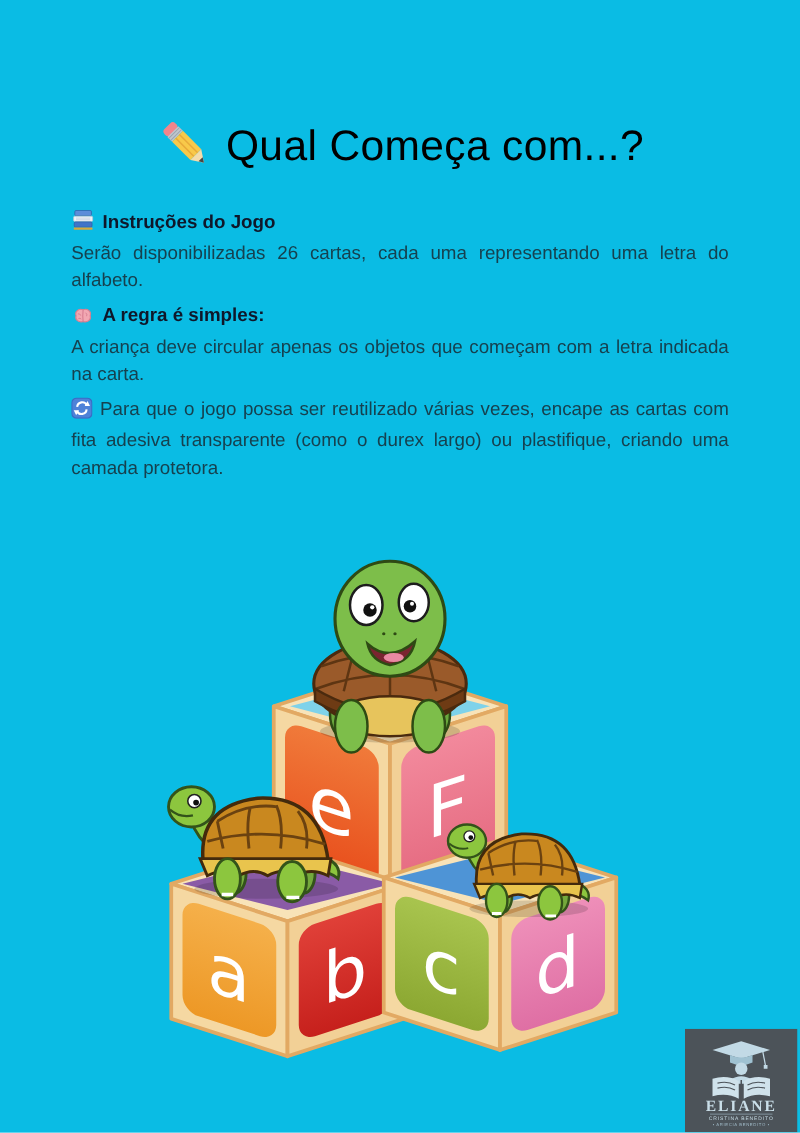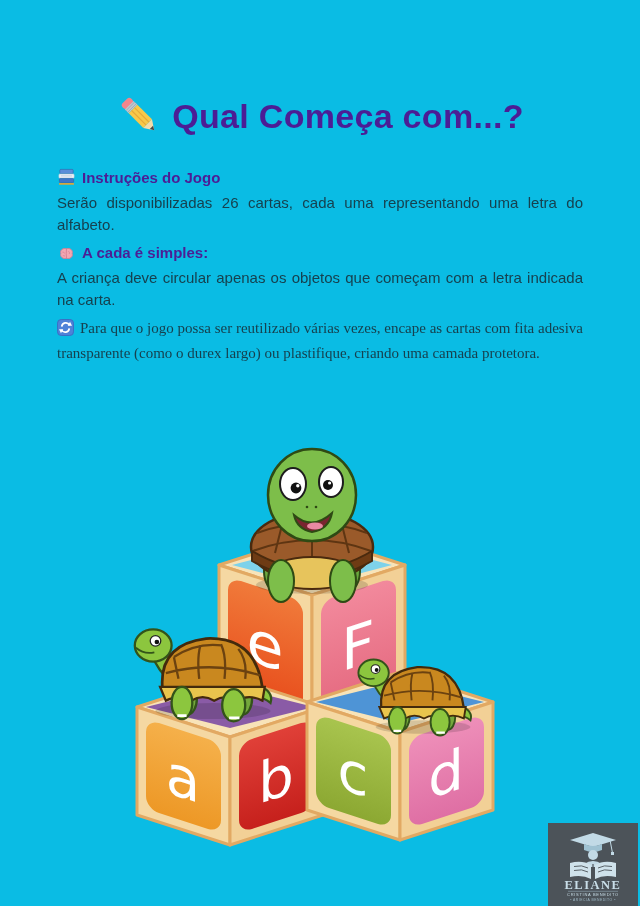--- a/index.html
+++ b/index.html
@@ -3,31 +3,31 @@
 <meta charset="utf-8">
 <style>
   html,body{margin:0;padding:0;}
   .page{
     position:relative;width:640px;height:906px;overflow:hidden;
     background:#0ABCE4;
     font-family:"Liberation Sans","DejaVu Sans",sans-serif;
   }
   .title-row{
     position:absolute;top:92px;left:0;width:640px;text-align:center;
-    font-size:34px;font-weight:bold;color:#4c1d95;letter-spacing:.3px;white-space:nowrap;
+    font-size:34px;font-weight:normal;color:#000000;letter-spacing:.3px;white-space:nowrap;
   }
   .title-row .t-icon{display:inline-block;vertical-align:-10px;margin-right:10px;}
   .content{
     position:absolute;left:57px;top:167px;width:526px;
     color:#16414F;font-size:15px;line-height:22px;text-align:justify;
   }
   .sec{margin:0 0 6px 0;}
-  .hrow{font-weight:bold;color:#4c1d95;}
+  .hrow{font-weight:bold;color:#0f172a;}
   .hrow .ic,.pline .ic{display:inline-block;vertical-align:-3px;margin-right:6px;}
-  .pline{margin:0;font-family:Liberation Serif, serif;}
+  .pline{margin:0;}
   .body-text{color:#16414F;}
   .illu{position:absolute;left:118px;top:437px;}
   .logo{position:absolute;left:548px;top:823px;width:90px;height:83px;}
   svg text{user-select:none;}
   .blk-letter{
     font-family:"DejaVu Sans","Liberation Sans",sans-serif;
     fill:#ffffff;
   }
 </style>
 </head>
@@ -72,21 +72,21 @@
     </div>
 
     <div class="sec">
       <div class="hrow">
         <span class="ic">
           <svg width="19" height="15" viewBox="0 0 20 16">
             <path d="M4,8 C2.6,4.4 6.6,1.6 10,3 C13.4,1.6 17.4,4.4 16,8 C17.4,11.4 13.4,14.4 10,13 C6.6,14.4 2.6,11.4 4,8 Z" fill="#F2A7B2" stroke="#D87F92" stroke-width="1"></path>
             <path d="M10,3 Q9.4,8 10,13" stroke="#D87F92" stroke-width="1" fill="none"></path>
             <path d="M5.5,6.5 Q7.5,6 8,8 M12,5.5 Q13.8,6.5 13,8.5 M6,10.5 Q7.5,9.8 8.4,11" stroke="#D87F92" stroke-width=".8" fill="none"></path>
           </svg>
-        </span><b>A cada é simples:</b>
+        </span><b>A regra é simples:</b>
       </div>
       <span class="body-text">A criança deve circular apenas os objetos que começam com a letra indicada na carta.</span>
     </div>
 
     <p class="pline sec">
       <span class="ic">
         <svg width="17" height="17" viewBox="0 0 18 18">
           <rect x=".5" y=".5" width="17" height="17" rx="4" fill="#4E82D8" stroke="#3B6BC4"></rect>
           <path d="M5,8 A4.3,4.3 0 0 1 13.2,6.6" fill="none" stroke="#ffffff" stroke-width="1.8"></path>
           <polygon points="13.8,3.0 15.9,7.2 11.4,7.2" fill="#ffffff"></polygon>

